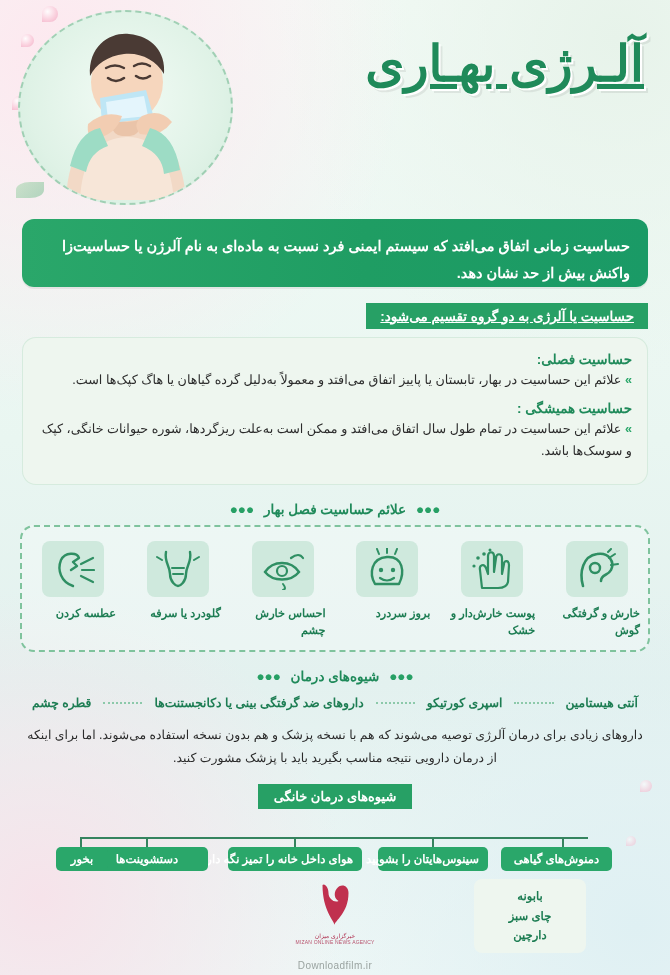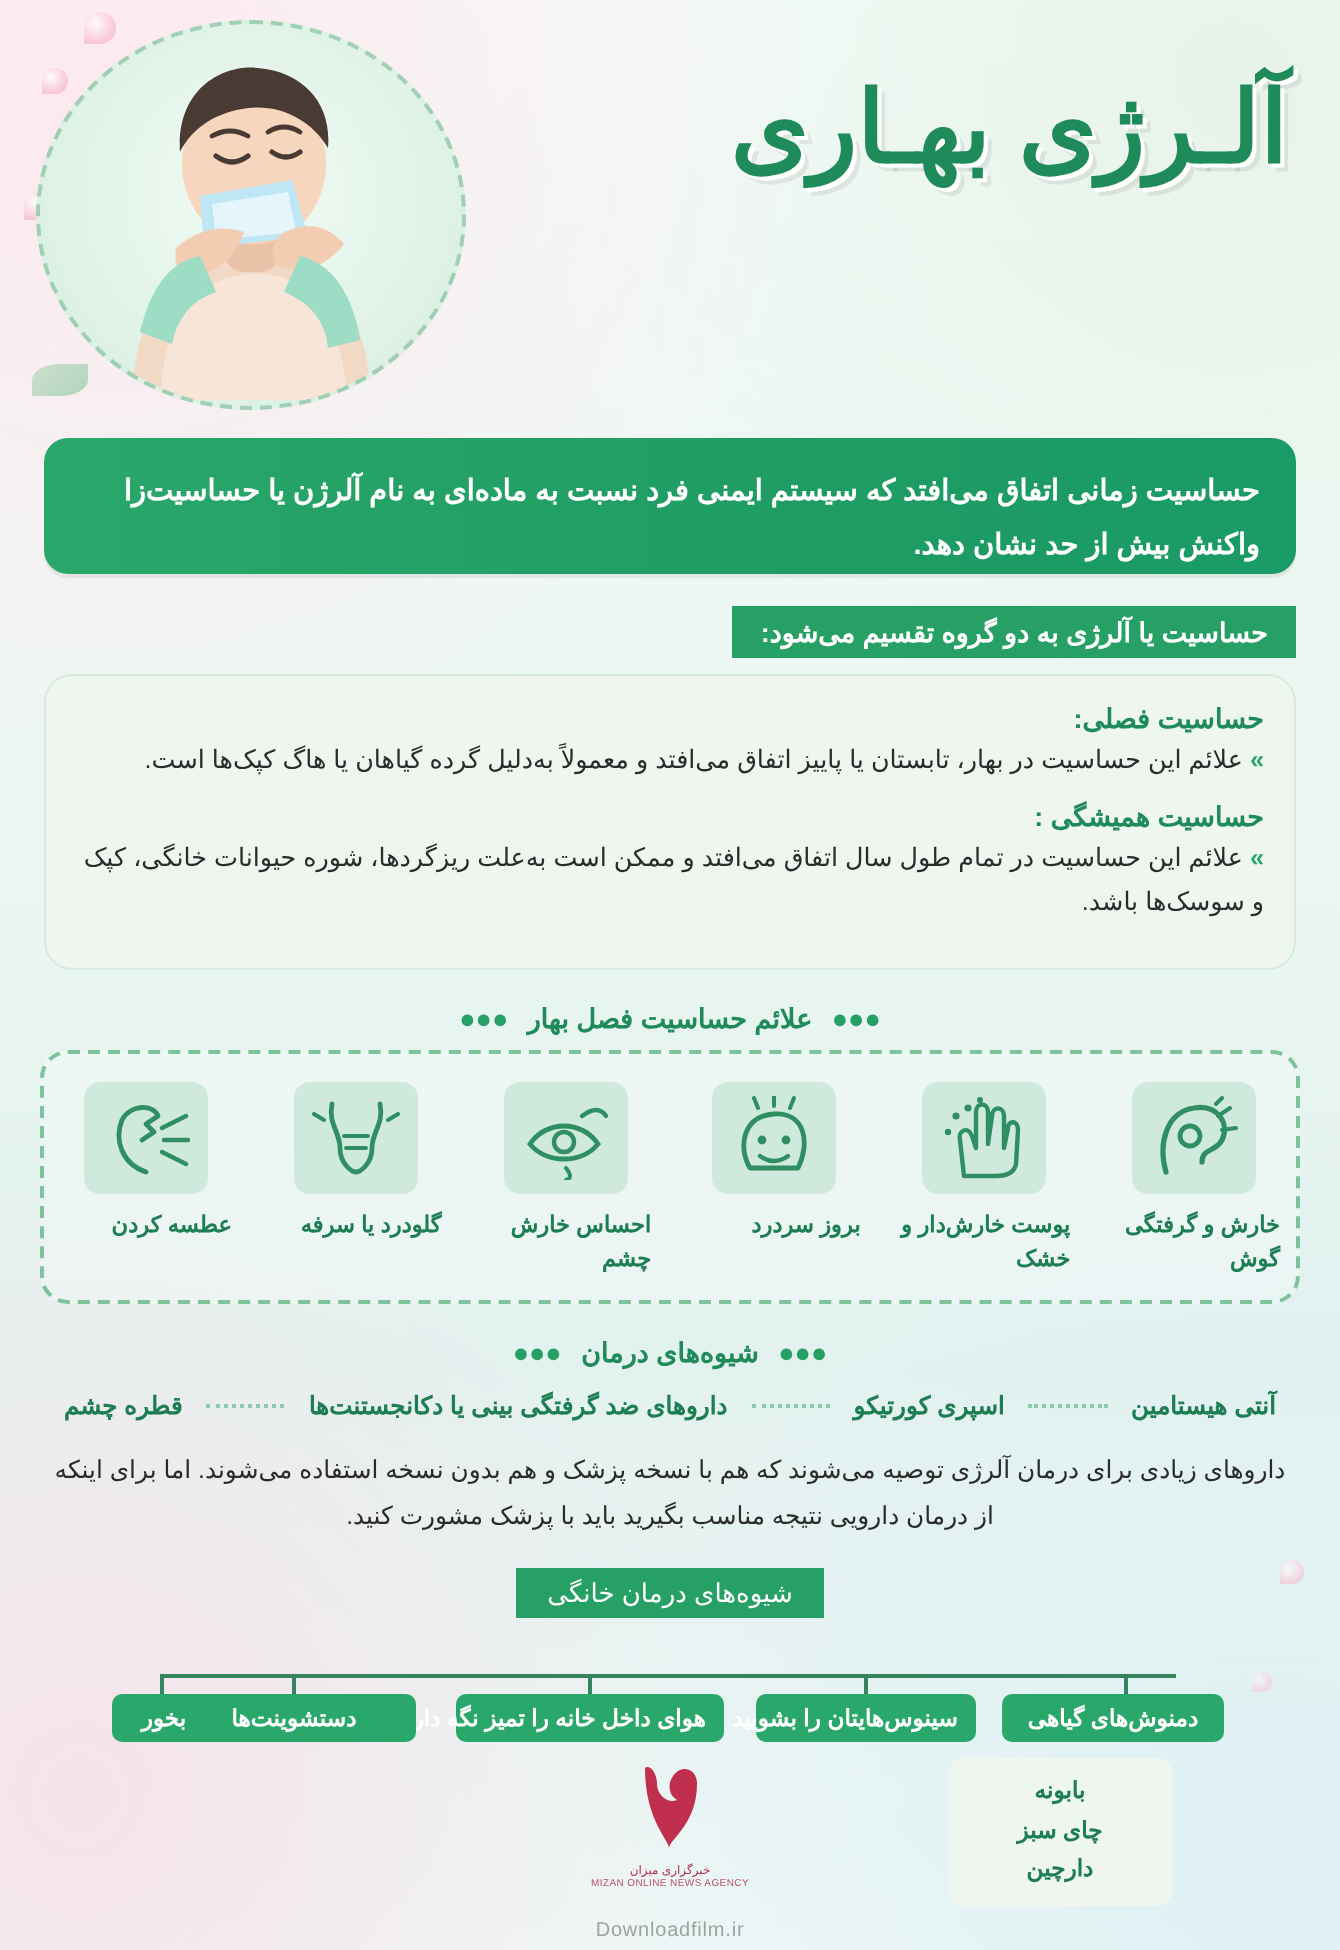--- a/index.html
+++ b/index.html
@@ -36,20 +36,21 @@
   .header { position:relative; height:215px; }
   .title {
     position:absolute; top:34px; right:26px; width:430px;
     text-align:right;
     font-weight:bold;
     line-height:1.22;
     color:#1f8a5a;
     font-size:50px;
     text-shadow:2px 2px 0 #ffffff, 4px 4px 0 rgba(0,0,0,.07);
     letter-spacing:-1px;
+    text-decoration:underline;
   }
   .title .l2 { color:#19a05f; }
   .hero {
     position:absolute; top:10px; left:18px;
     width:215px; height:195px;
     border-radius:50%;
     background:radial-gradient(circle at 50% 45%, #f2fbf5 0%, #dff2e6 65%, #cfe9da 100%);
     border:2px dashed rgba(110,180,140,.55);
     overflow:hidden;
   }
@@ -66,21 +67,21 @@
     font-size:14.5px; font-weight:bold; line-height:1.85;
     text-align:right;
     box-shadow:0 2px 0 rgba(0,0,0,.06);
   }
 
   
   .pill {
     display:inline-block;
     background:#27a065; color:#fff;
     font-weight:bold; font-size:13.5px;
-    padding:5px 14px; border-radius:0;
+    padding:5px 14px; border-radius:0;text-decoration:underline;
   }
   .pill-row { margin:16px 22px 0 22px; text-align:right; }
 
   
   .types {
     margin:8px 22px 0 22px;
     background:#eef6ef;
     border-radius:14px;
     padding:12px 16px 14px 16px;
     text-align:right;
@@ -125,21 +126,21 @@
 
   .note {
     margin:10px 26px 0 26px; text-align:center;
     font-size:12.4px; color:#2b2b2b; line-height:1.85;
   }
 
   
   .home-head { text-align:center; margin:14px 0 10px 0; }
   .home-head .pill2 {
     display:inline-block; background:#27a065; color:#fff;
-    font-weight:normal; font-size:13px; padding:5px 16px; border-radius:0;
+    font-weight:bold; font-size:13px; padding:5px 16px; border-radius:0;
   }
   .tree { position:relative; margin:0 22px; height:135px; }
   .tree .hline {
     position:absolute; top:18px; right:60px; left:60px;
     border-top:2px solid #35845f;
   }
   .tree .node {
     position:absolute; top:28px;
     background:#2aa76a; color:#fff; border-radius:5px;
     font-size:11.6px; font-weight:bold; padding:5px 9px;

